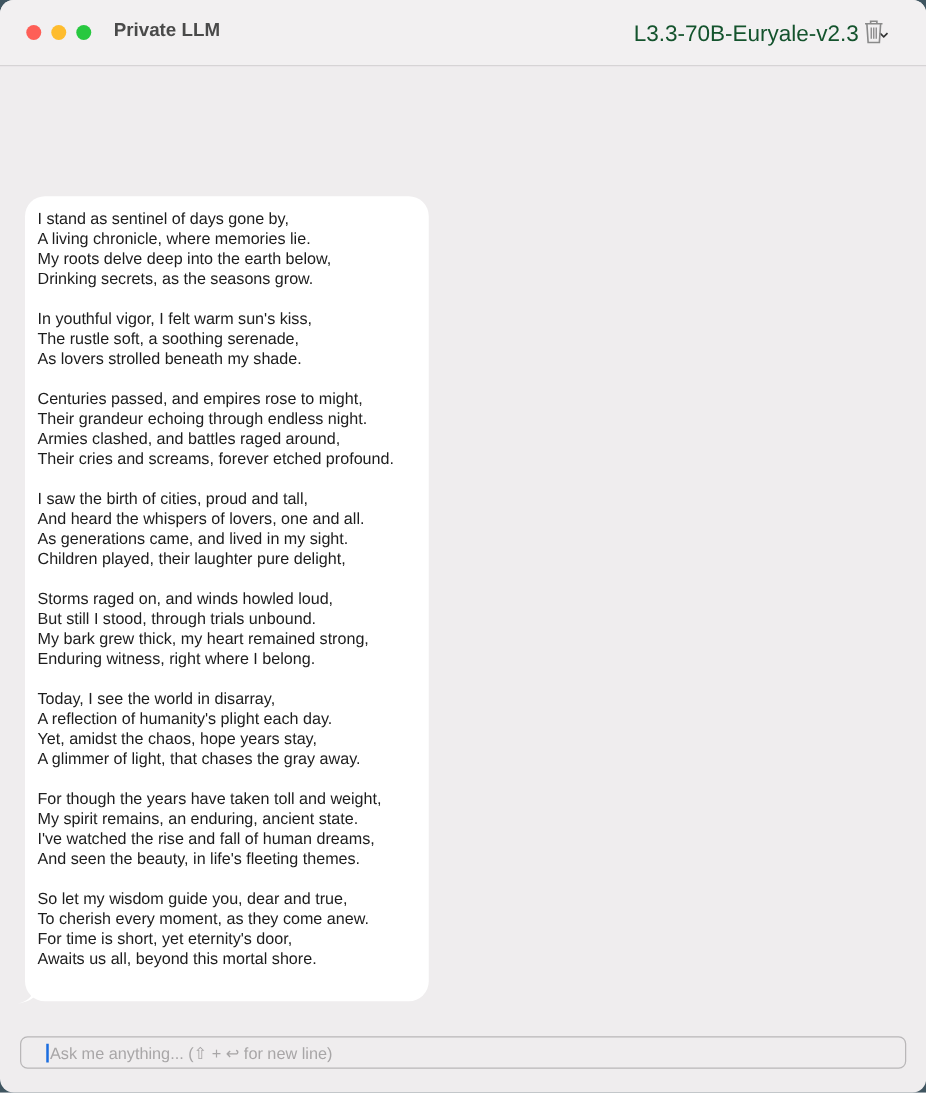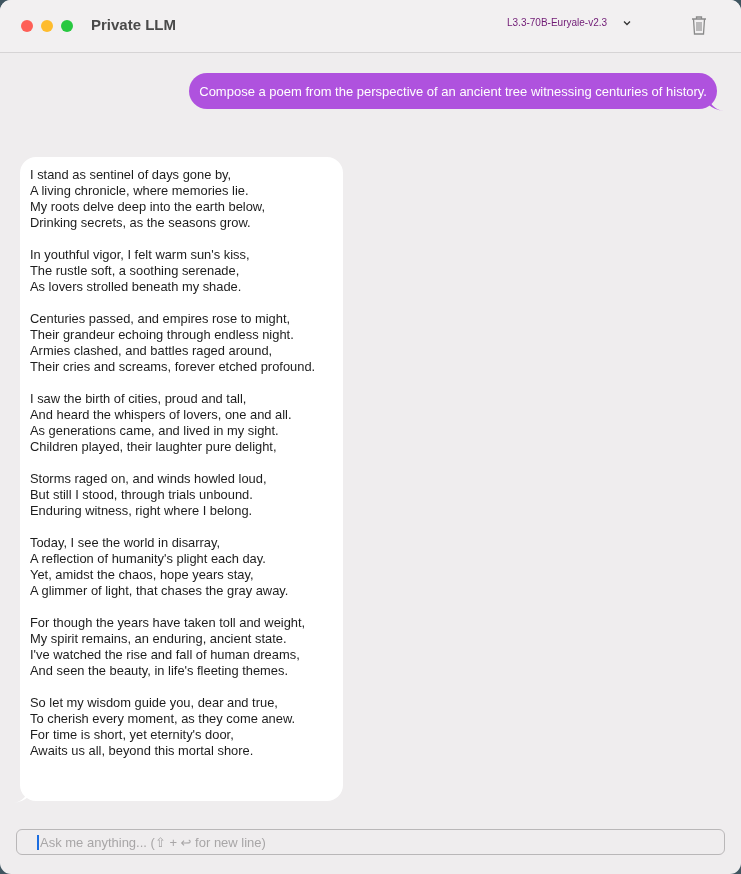--- a/index.html
+++ b/index.html
@@ -18,21 +18,21 @@
   }
   .traffic { position: absolute; top: 20px; width: 12px; height: 12px; border-radius: 50%; }
   .tl-close { left: 21px; background: #fe5f57; }
   .tl-min { left: 41px; background: #febc2e; }
   .tl-max { left: 61px; background: #28c840; }
   .app-title {
     position: absolute; left: 91px; top: 16px; font-size: 15px; font-weight: bold;
     color: #4a4a4a;
   }
   .model-select {
-    position: absolute; left: 507px; top: 17px; font-size: 10px; color: #701a75;
+    position: absolute; left: 507px; top: 17px; font-size: 18px; color: #14532d;
     display: flex; align-items: center; gap: 16px; cursor: pointer;
   }
   .chev { font-size: 9px; color: #333; margin-top: 1px; }
   .trash {
     position: absolute; left: 689px; top: 14px; width: 20px; height: 22px; cursor: pointer;
   }
   .user-bubble {
     position: absolute; right: 24px; top: 73px; height: 36px;
     background: #af52de; color: #fff; border-radius: 18px;
     padding: 0 10px 0 10px; display: flex; align-items: center;
@@ -83,26 +83,20 @@
     <span class="trash">
       <svg width="20" height="22" viewBox="0 0 20 22">
         <path d="M3 5 H17" stroke="#8a8a8a" stroke-width="1.3" fill="none"></path>
         <path d="M7.5 5 V3 H12.5 V5" stroke="#8a8a8a" stroke-width="1.3" fill="none"></path>
         <path d="M4.5 5 L5.5 20 H14.5 L15.5 5" stroke="#8a8a8a" stroke-width="1.3" fill="none"></path>
         <path d="M8 8 V17 M10 8 V17 M12 8 V17" stroke="#8a8a8a" stroke-width="1.1"></path>
       </svg>
     </span>
   </div>
 
-  <div class="user-bubble">
-    <span>Compose a poem from the perspective of an ancient tree witnessing centuries of history.</span>
-    <svg class="user-tail" width="14" height="12" viewBox="0 0 14 12">
-      <path d="M0 0 C2 6 6 10 14 12 C8 11 3 9 0 6 Z" fill="#af52de"></path>
-    </svg>
-  </div>
 
   <div class="bot-bubble">
     <div id="poem">
         <div class="stanza">
           <div class="line">I stand as sentinel of days gone by,</div>
           <div class="line">A living chronicle, where memories lie.</div>
           <div class="line">My roots delve deep into the earth below,</div>
           <div class="line">Drinking secrets, as the seasons grow.</div>
         </div>
         <div class="stanza">
@@ -118,20 +112,21 @@
         </div>
         <div class="stanza">
           <div class="line">I saw the birth of cities, proud and tall,</div>
           <div class="line">And heard the whispers of lovers, one and all.</div>
           <div class="line">As generations came, and lived in my sight.</div>
           <div class="line">Children played, their laughter pure delight,</div>
         </div>
         <div class="stanza">
           <div class="line">Storms raged on, and winds howled loud,</div>
           <div class="line">But still I stood, through trials unbound.</div>
+          <div class="line">My bark grew thick, my heart remained strong,</div>
           <div class="line">Enduring witness, right where I belong.</div>
         </div>
         <div class="stanza">
           <div class="line">Today, I see the world in disarray,</div>
           <div class="line">A reflection of humanity's plight each day.</div>
           <div class="line">Yet, amidst the chaos, hope years stay,</div>
           <div class="line">A glimmer of light, that chases the gray away.</div>
         </div>
         <div class="stanza">
           <div class="line">For though the years have taken toll and weight,</div>

